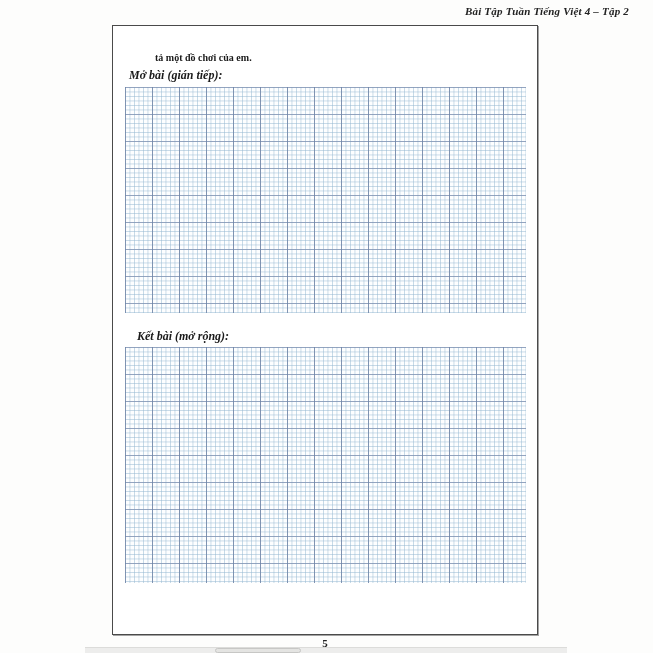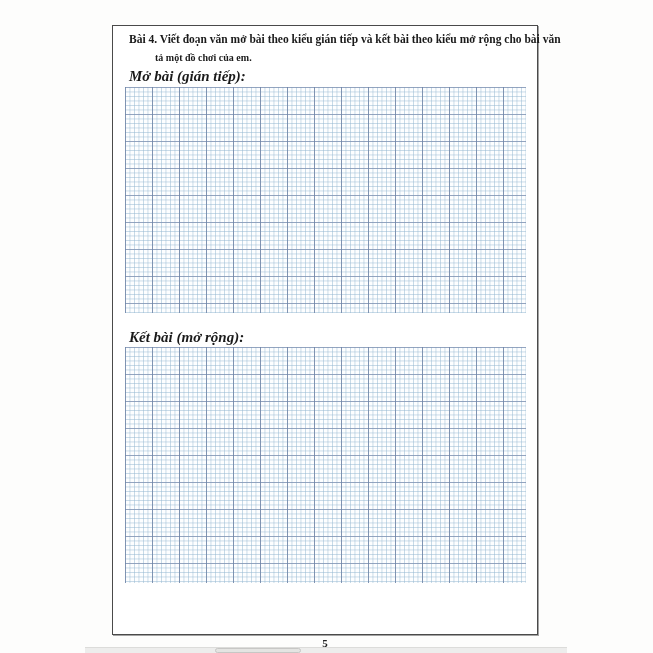--- a/index.html
+++ b/index.html
@@ -53,26 +53,26 @@
     left: 42px;
     top: 24px;
     font-size: 10px;
     font-weight: bold;
     line-height: 15px;
   }
 
   .section-label {
     position: absolute;
     left: 16px;
-    font-size: 15px;
+    font-size: 12px;
     font-weight: bold;
     font-style: italic;
   }
   .label-open  { top: 42px; }
-  .label-close { top: 303px; }
+  .label-close { top: 303px; margin-left: 8px; }
 
   .grid-area {
     position: absolute;
     left: 12px;
     width: 401px;
     background-color: #fdfeff;
     
     background-image:
       linear-gradient(to right,  rgba(110,130,165,0.80) 1px, transparent 1px),
       linear-gradient(to bottom, rgba(125,142,175,0.70) 1px, transparent 1px),
@@ -118,24 +118,24 @@
     border: 1px solid #c7c7c5;
     border-radius: 3px;
     box-sizing: border-box;
   }
 </style>
 </head>
 <body>
 
 <div class="stage">
 
+  <div class="header-line">Bài Tập Tuần Tiếng Việt 4 – Tập 2</div>
 
   <div class="page-box">
 
-    <div class="prompt-line1">Bài 4. Viết đoạn văn mở bài theo kiểu gián tiếp và kết bài theo kiểu mở rộng cho bài văn</div>
 
     <div class="prompt-line2">tả một đồ chơi của em.</div>
 
     <div class="section-label label-open">Mở bài (gián tiếp):</div>
 
     <div class="grid-area grid-open"></div>
 
     <div class="section-label label-close">Kết bài (mở rộng):</div>
 
     <div class="grid-area grid-close"></div>

